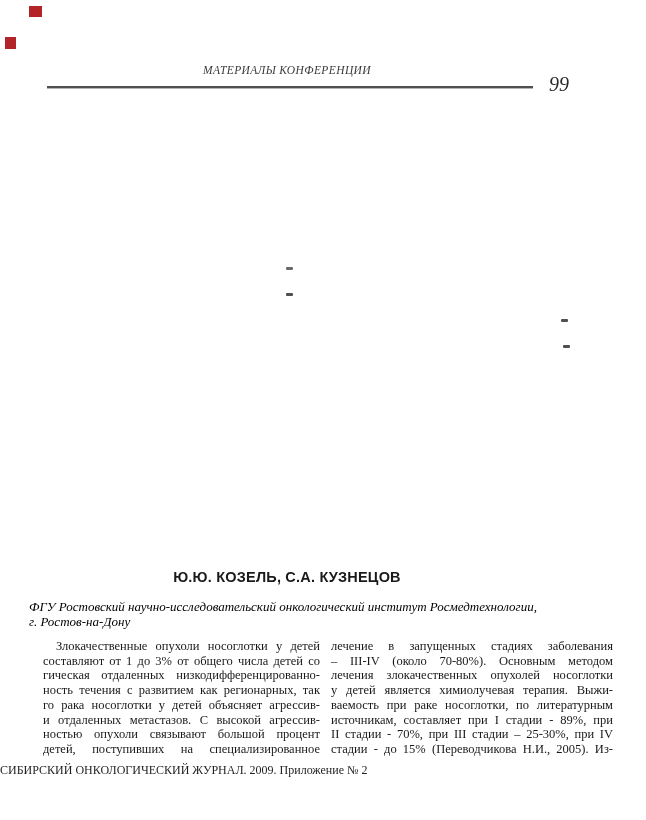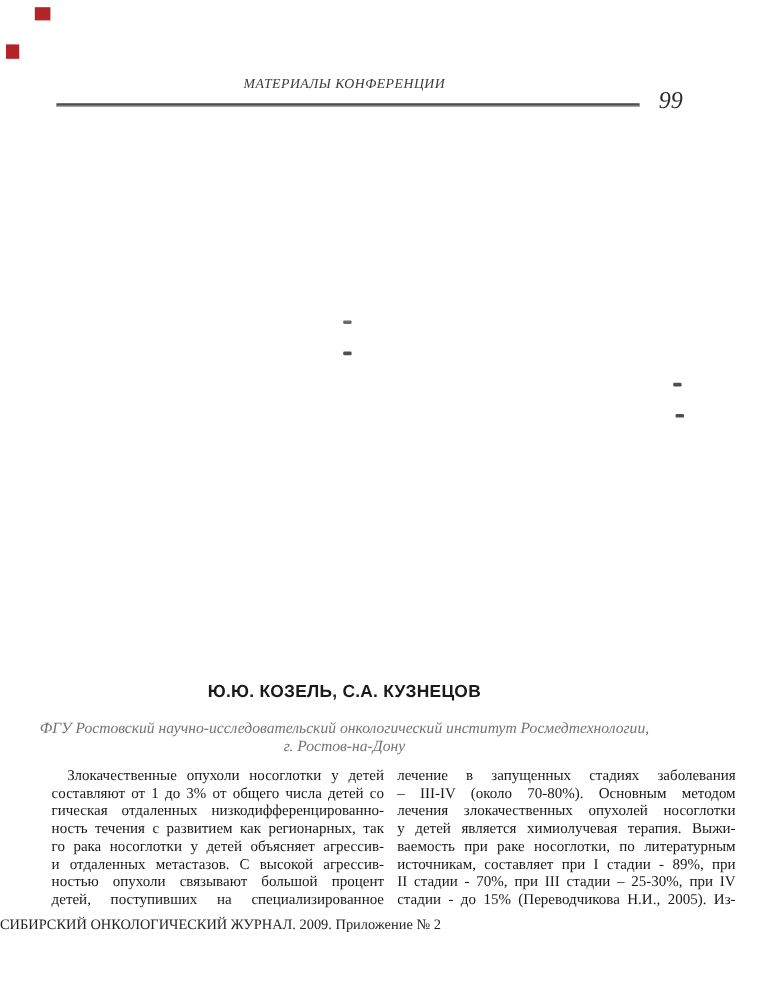--- a/index.html
+++ b/index.html
@@ -60,23 +60,24 @@
     text-align: center;
     font-family: "Liberation Sans", sans-serif;
     font-weight: bold;
     font-size: 14.5px;
     letter-spacing: 0.2px;
     color: #1a1a1a;
   }
   .affiliation {
     position: absolute;
     top: 599px; left: 0; width: 574px;
-    text-align: center;
+    text-align: left;
     font: italic 13px/15px "Liberation Serif", serif;
-    color: #737373;
+    color: #000000;
+    padding-left: 29px;
   }
   
   .body-columns {
     position: absolute;
     top: 639px; left: 43px; width: 570px;
     display: flex;
     gap: 11px;
     font-size: 12.5px;
     line-height: 14.7px;
     color: #191919;

